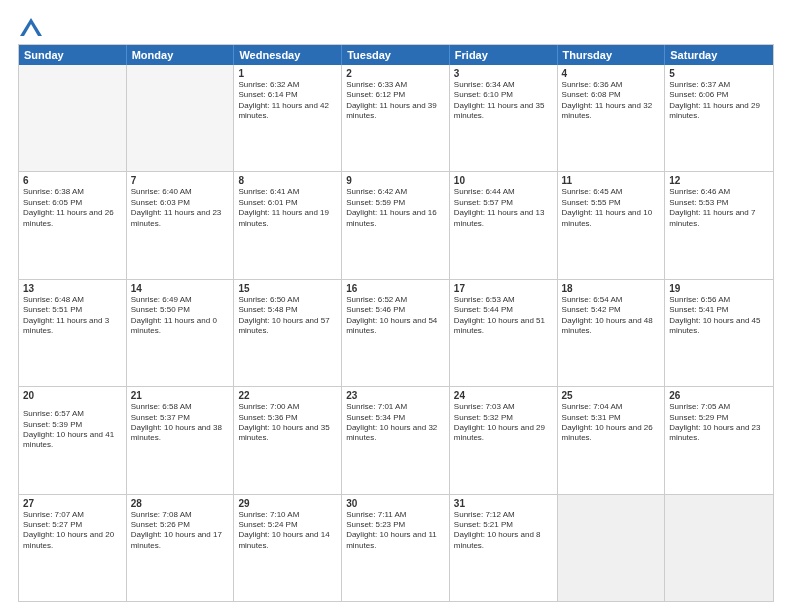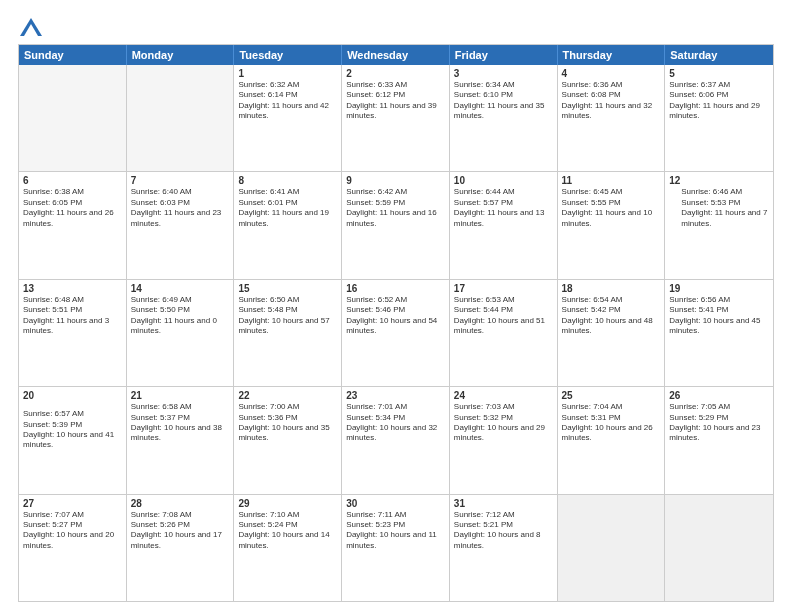--- a/index.html
+++ b/index.html
@@ -133,22 +133,22 @@
     <div class="title-block">
       <h1></h1>
       <h2></h2>
     </div>
   </div>
 
   <div class="calendar">
     <div class="cal-header">
     <div class="cal-header-cell">Sunday</div>
         <div class="cal-header-cell">Monday</div>
+        <div class="cal-header-cell">Wednesday</div>
         <div class="cal-header-cell">Tuesday</div>
-        <div class="cal-header-cell">Wednesday</div>
         <div class="cal-header-cell">Friday</div>
         <div class="cal-header-cell">Thursday</div>
         <div class="cal-header-cell">Saturday</div>
       </div>
     <div class="cal-body">
     <div class="cal-row">
           <div class="cal-cell empty"></div>
           <div class="cal-cell empty"></div>
           <div class="cal-cell">
             <span class="day-num">1</span>
@@ -213,21 +213,21 @@
 Daylight: 11 hours and 13 minutes.</div>
           </div>
           <div class="cal-cell">
             <span class="day-num">11</span>
             <div class="cell-text" style="white-space: pre-line;">Sunrise: 6:45 AM
 Sunset: 5:55 PM
 Daylight: 11 hours and 10 minutes.</div>
           </div>
           <div class="cal-cell">
             <span class="day-num">12</span>
-            <div class="cell-text" style="white-space: pre-line; margin-left: 12px;">Sunrise: 6:46 AM
+            <div class="cell-text" style="white-space: pre-line;">Sunrise: 6:46 AM
 Sunset: 5:53 PM
 Daylight: 11 hours and 7 minutes.</div>
           </div>
         </div>
         <div class="cal-row">
           <div class="cal-cell">
             <span class="day-num">13</span>
             <div class="cell-text" style="white-space: pre-line;">Sunrise: 6:48 AM
 Sunset: 5:51 PM
 Daylight: 11 hours and 3 minutes.</div>

